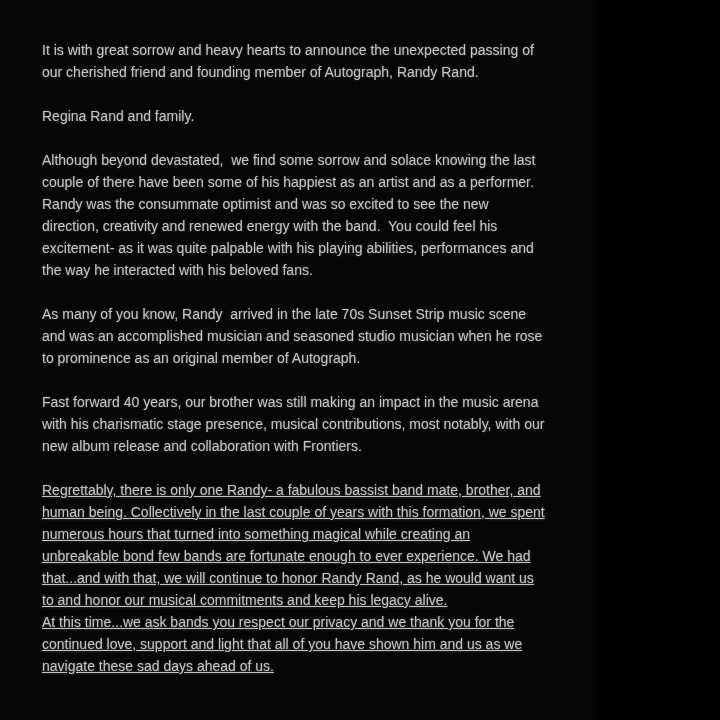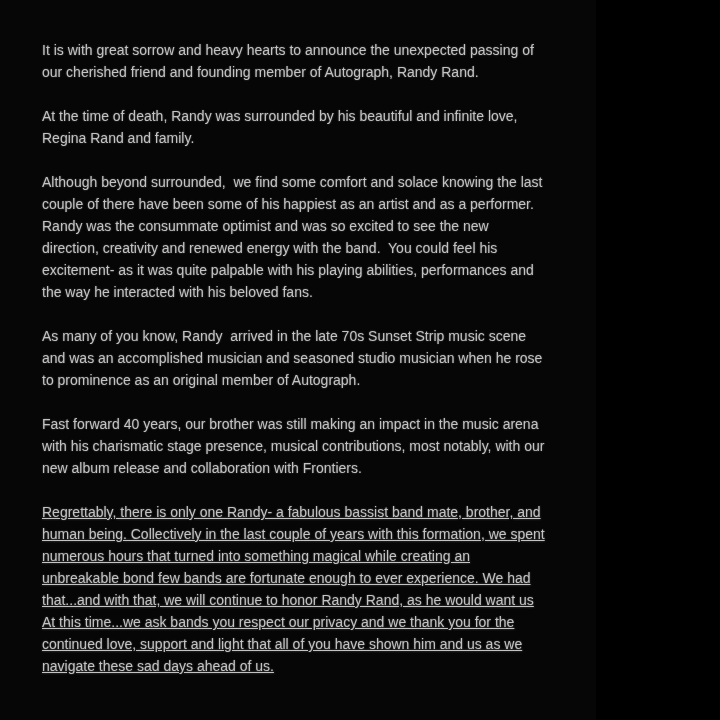--- a/index.html
+++ b/index.html
@@ -42,26 +42,25 @@
 <body>
 
 <div class="canvas">
 
   <div class="para">
     <div class="line">It is with great sorrow and heavy hearts to announce the unexpected passing of</div>
     <div class="line">our cherished friend and founding member of Autograph, Randy Rand.</div>
   </div>
 
   <div class="para">
-    <div class="line">At the time of death, Randy was surrounded by his beautiful and infinite love,</div>
     <div class="line">Regina Rand and family.</div>
   </div>
 
   <div class="para">
-    <div class="line">Although beyond surrounded,  we find some comfort and solace knowing the last</div>
+    <div class="line">Although beyond devastated,  we find some sorrow and solace knowing the last</div>
     <div class="line">couple of there have been some of his happiest as an artist and as a performer.</div>
     <div class="line">Randy was the consummate optimist and was so excited to see the new</div>
     <div class="line">direction, creativity and renewed energy with the band.  You could feel his</div>
     <div class="line">excitement- as it was quite palpable with his playing abilities, performances and</div>
     <div class="line">the way he interacted with his beloved fans.</div>
   </div>
 
   <div class="para">
     <div class="line">As many of you know, Randy  arrived in the late 70s Sunset Strip music scene</div>
     <div class="line">and was an accomplished musician and seasoned studio musician when he rose</div>
@@ -73,20 +72,21 @@
     <div class="line">with his charismatic stage presence, musical contributions, most notably, with our</div>
     <div class="line">new album release and collaboration with Frontiers.</div>
   </div>
 
   <div class="para no-gap">
     <div class="line">Regrettably, there is only one Randy- a fabulous bassist band mate, brother, and</div>
     <div class="line">human being. Collectively in the last couple of years with this formation, we spent</div>
     <div class="line">numerous hours that turned into something magical while creating an</div>
     <div class="line">unbreakable bond few bands are fortunate enough to ever experience. We had</div>
     <div class="line">that...and with that, we will continue to honor Randy Rand, as he would want us</div>
+    <div class="line">to and honor our musical commitments and keep his legacy alive.</div>
   </div>
 
   <div class="para no-gap">
     <div class="line">At this time...we ask bands you respect our privacy and we thank you for the</div>
     <div class="line">continued love, support and light that all of you have shown him and us as we</div>
     <div class="line">navigate these sad days ahead of us.</div>
   </div>
 
 </div>
 

